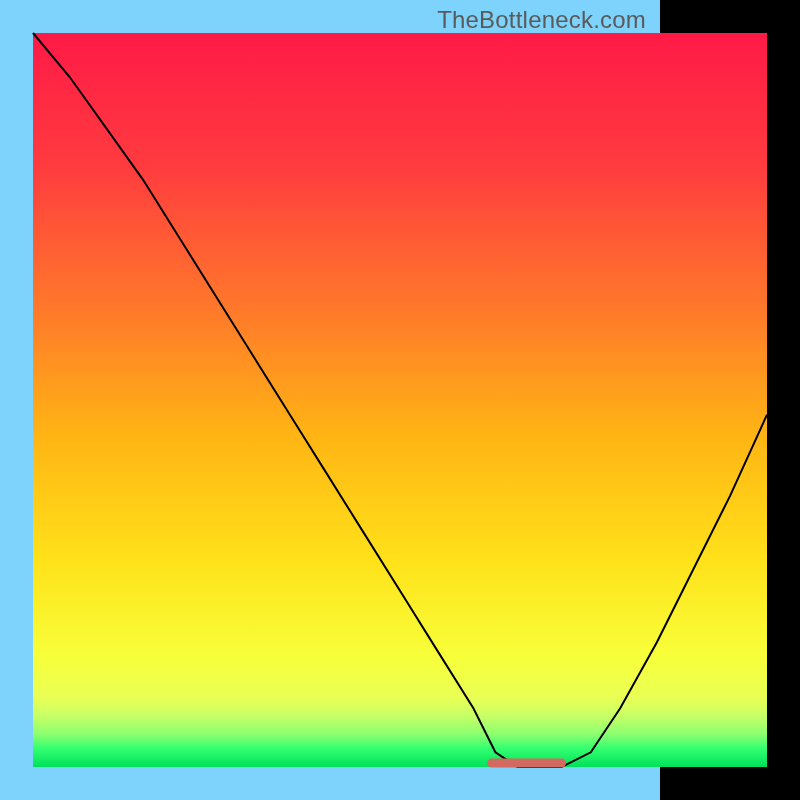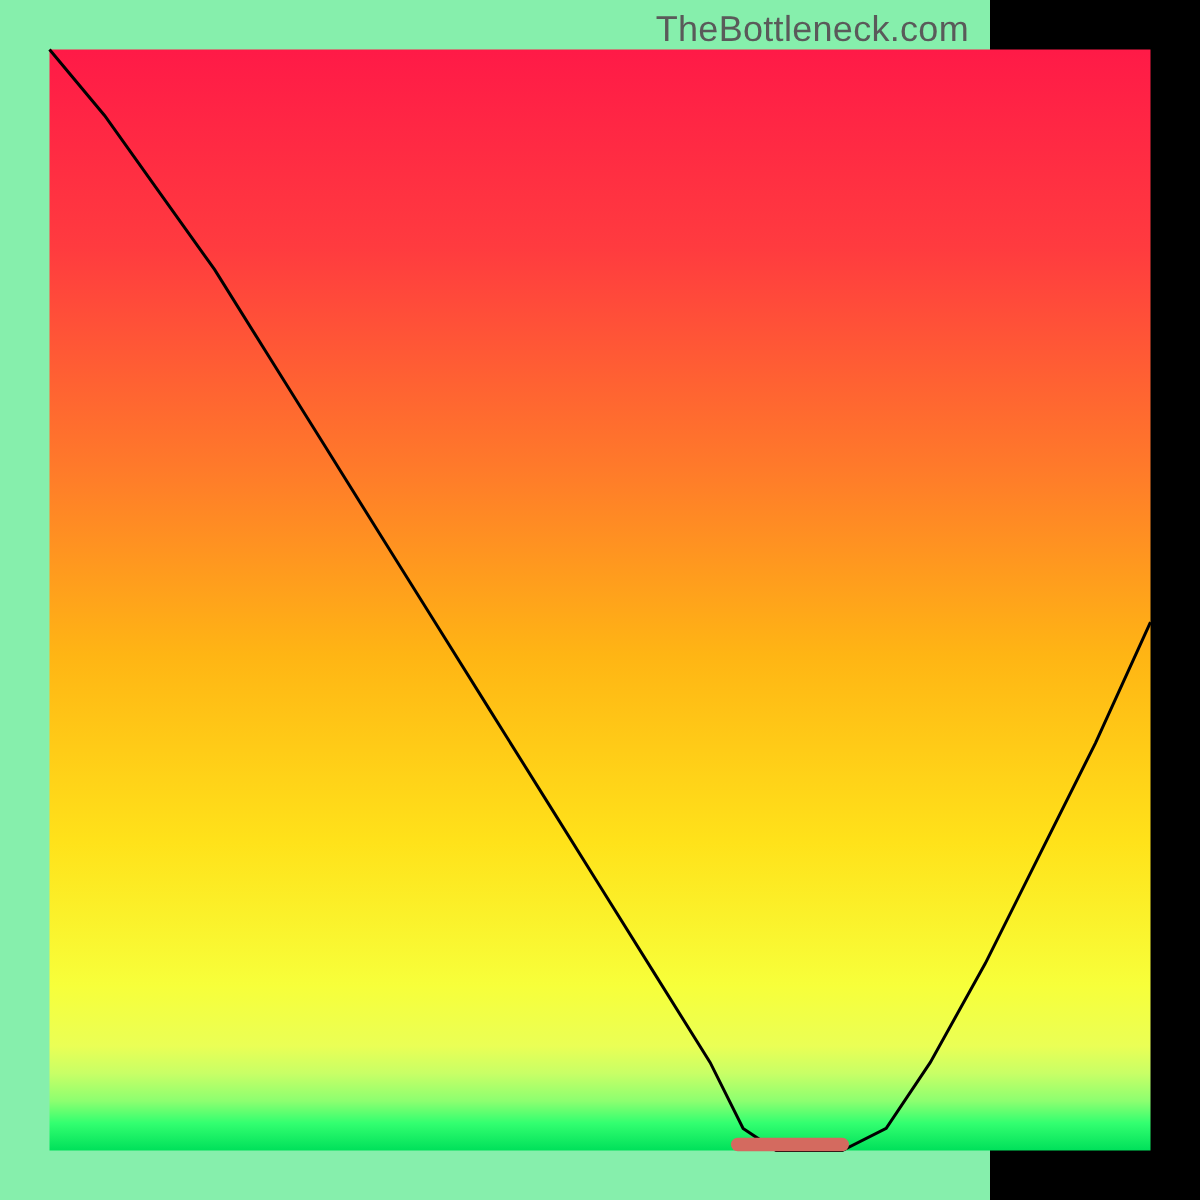--- a/index.html
+++ b/index.html
@@ -9,21 +9,21 @@
     height: 800px;
     background: #000;
     overflow: hidden;
     font-family: Arial, Helvetica, sans-serif;
   }
   .frame {
     position: absolute;
     top: 0; left: 0;
     width: 660px;
     height: 800px;
-    background: #86efac;
+    background: #7dd3fc;
   }
   .watermark {
     position: absolute;
     top: 6px;
     right: 14px;
     color: #5a5a5a;
     font-size: 24px;
     font-weight: 500;
     letter-spacing: 0.2px;
   }

